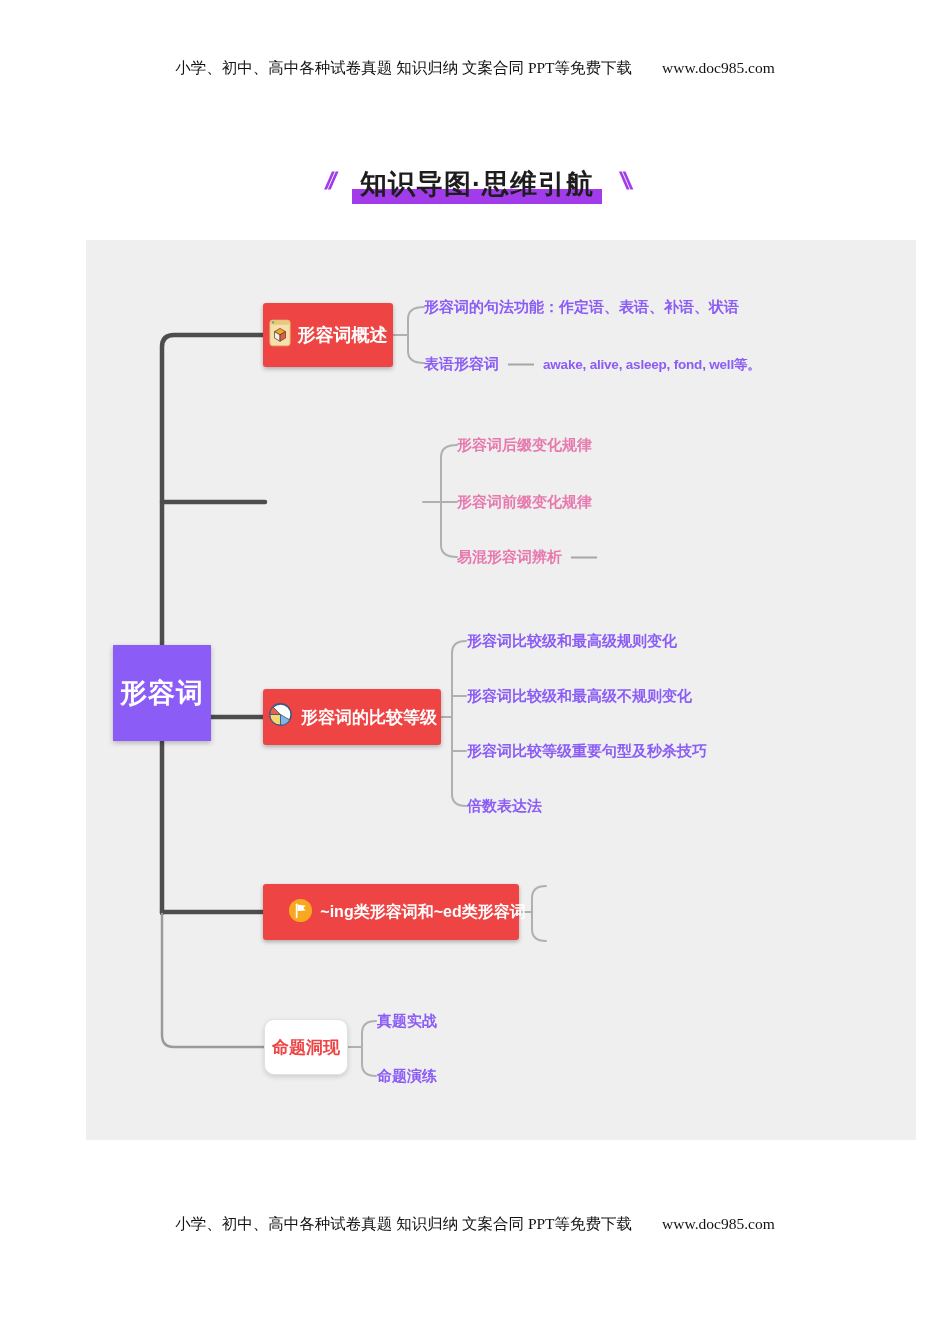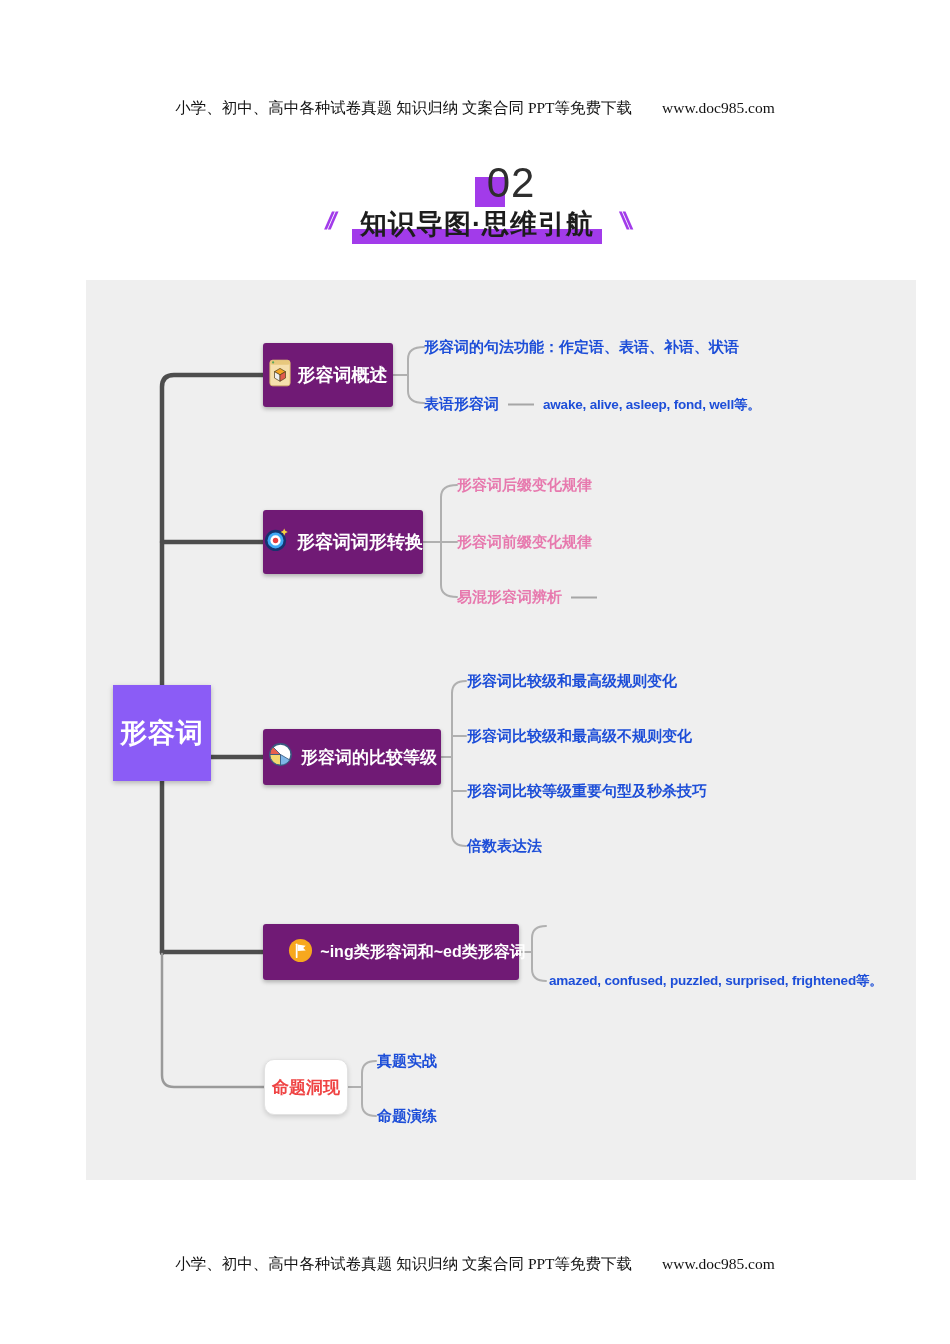--- a/index.html
+++ b/index.html
@@ -1,17 +1,17 @@
 <!DOCTYPE html>
 <html><head>
 <meta charset="utf-8">
 <style>
   html,body{margin:0;padding:0;background:#fff;}
   .page{position:relative;width:950px;height:1240px;background:#ffffff;overflow:hidden;
-        font-family:"Liberation Sans",sans-serif;margin-top:40px;}
+        font-family:"Liberation Sans",sans-serif;}
 
   
   .doc-line{position:absolute;left:0;width:100%;text-align:center;
             font-family:"Liberation Serif",serif;font-size:15.5px;color:#121212;white-space:nowrap;}
   .doc-line .url{margin-left:30px;}
   .hdr{top:58px;} .ftr{top:1214px;}
 
   
   .secnum-wrap{position:absolute;top:122px;width:100%;text-align:center;}
   .secnum{position:relative;display:inline-block;transform:translateX(36px);}
@@ -26,60 +26,54 @@
   .slash{position:absolute;top:1px;z-index:1;font-size:24px;font-weight:900;color:#A23BEA;letter-spacing:-3px;}
   .slash.l{left:-34px;transform:skewX(-14deg);}
   .slash.r{right:-34px;transform:skewX(14deg);}
 
   
   .map{position:absolute;left:86px;top:240px;width:830px;height:900px;background:#EFEFEF;}
   .map svg.wires{position:absolute;left:0;top:0;}
 
   .node{position:absolute;display:flex;align-items:center;justify-content:center;gap:7px;
         box-sizing:border-box;white-space:nowrap;}
-  .blue{background:#701a75;color:#fff;font-weight:bold;border-radius:3px;
+  .blue{background:#ef4444;color:#fff;font-weight:bold;border-radius:3px;
         box-shadow:0 2px 4px rgba(0,0,0,.28);}
   .root{left:27px;top:405px;width:98px;height:96px;background:#8b5cf6;color:#fff;
         font-weight:bold;font-size:27px;letter-spacing:1px;box-shadow:0 2px 5px rgba(0,0,0,.25);}
   .b1{left:177px;top:63px;width:130px;height:64px;font-size:18px;}
   .b2{left:177px;top:230px;width:160px;height:64px;font-size:18px;}
   .b3{left:177px;top:449px;width:178px;height:56px;font-size:17px;}
   .b4{left:177px;top:644px;width:256px;height:56px;font-size:16px;padding-left:32px;}
   .b5{left:178px;top:779px;width:84px;height:56px;background:#fff;color:#ef4444;
       font-weight:bold;font-size:17px;border-radius:10px;border:1px solid #e2e2e2;
       box-shadow:0 2px 5px rgba(0,0,0,.15);}
 
   .kid{position:absolute;transform:translateY(-50%);display:flex;align-items:center;gap:9px;
-       font-size:15px;font-weight:bold;color:#1d4ed8;white-space:nowrap;}
+       font-size:15px;font-weight:bold;color:#8b5cf6;white-space:nowrap;}
   .kid.pink{color:#E779AE;}
   .kid .latin{font-size:13.5px;letter-spacing:-.2px;}
   .kid.latinrow{font-size:13.5px;letter-spacing:-.2px;}
   .hline{width:26px;height:2px;background:#a6a6a6;flex:none;}
 
   .k1a{left:338px;top:67px;}  .k1b{left:338px;top:124px;}
   .k2a{left:371px;top:205px;} .k2b{left:371px;top:262px;} .k2c{left:371px;top:317px;}
   .k3a{left:381px;top:401px;} .k3b{left:381px;top:456px;} .k3c{left:381px;top:511px;} .k3d{left:381px;top:566px;}
   .k4a{left:463px;top:646px;} .k4b{left:463px;top:701px;}
   .k5a{left:291px;top:781px;} .k5b{left:291px;top:836px;}
 </style>
 </head>
 <body>
 
 <div class="page">
 
   <div class="doc-line hdr">
     <span>小学、初中、高中各种试卷真题 知识归纳  文案合同  PPT等免费下载</span><span class="url">www.doc985.com</span>
   </div>
 
-  <div class="secnum-wrap">
-    <span class="secnum">
-      <span class="sq"></span>
-      <span class="digits">02</span>
-    </span>
-  </div>
 
   <div class="sectitle-wrap">
     <span class="sectitle">
       <span class="slash l">//</span>
       <span class="bar"></span>
       <span class="txt">知识导图·思维引航</span>
       <span class="slash r">\\</span>
     </span>
   </div>
 
@@ -128,32 +122,20 @@
           <rect x="1" y="1" width="22" height="5" rx="2.5" fill="#E8C87E"></rect>
           <circle cx="4.5" cy="3.5" r="1.2" fill="#57A85C"></circle>
           <polygon points="12,10 18,13.5 12,17 6,13.5" fill="#F5A623" stroke="#54401c" stroke-width="0.8"></polygon>
           <polygon points="6,13.5 12,17 12,24 6,20.5" fill="#EFEFEF" stroke="#54401c" stroke-width="0.8"></polygon>
           <polygon points="18,13.5 12,17 12,24 18,20.5" fill="#E05A4E" stroke="#54401c" stroke-width="0.8"></polygon>
         </svg>
       </span>
       <span>形容词概述</span>
     </div>
 
-    <div class="node blue b2">
-      <span>
-        <svg width="27" height="27" viewBox="0 0 28 28">
-          <circle cx="13" cy="15" r="11" fill="#16336E"></circle>
-          <circle cx="13" cy="15" r="8.3" fill="#3FA9F5"></circle>
-          <circle cx="13" cy="15" r="5.3" fill="#ffffff"></circle>
-          <circle cx="13" cy="15" r="2.8" fill="#E84040"></circle>
-          <path d="M22 2.5 l1.1 2.5 2.6 1.2 -2.6 1.2 -1.1 2.6 -1.1 -2.6 -2.6 -1.2 2.6 -1.2 Z" fill="#F7D23E"></path>
-        </svg>
-      </span>
-      <span>形容词词形转换</span>
-    </div>
 
     <div class="node blue b3">
       <span>
         <svg width="27" height="27" viewBox="0 0 28 28">
           <circle cx="14" cy="14" r="11" fill="#ffffff" stroke="#3A5A80" stroke-width="1.6"></circle>
           <path d="M14,14 L3,14 A11,11 0 0 0 14,25 Z" fill="#F5D76E" stroke="#3A5A80" stroke-width="0.9"></path>
           <path d="M14,14 L14,25 A11,11 0 0 0 23.5,19.6 Z" fill="#7EB6E8" stroke="#3A5A80" stroke-width="0.9"></path>
           <path d="M14,14 L6.2,6.2 A11,11 0 0 0 3,14 Z" fill="#E8604E" stroke="#3A5A80" stroke-width="0.9"></path>
         </svg>
       </span>
@@ -201,23 +183,20 @@
     <div class="kid k3b">
       <span>形容词比较级和最高级不规则变化</span>
     </div>
     <div class="kid k3c">
       <span>形容词比较等级重要句型及秒杀技巧</span>
     </div>
     <div class="kid k3d">
       <span>倍数表达法</span>
     </div>
 
-    <div class="kid latinrow k4b">
-      <span>amazed, confused, puzzled, surprised, frightened等。</span>
-    </div>
 
     <div class="kid k5a">
       <span>真题实战</span>
     </div>
     <div class="kid k5b">
       <span>命题演练</span>
     </div>
 
   </div>
 

